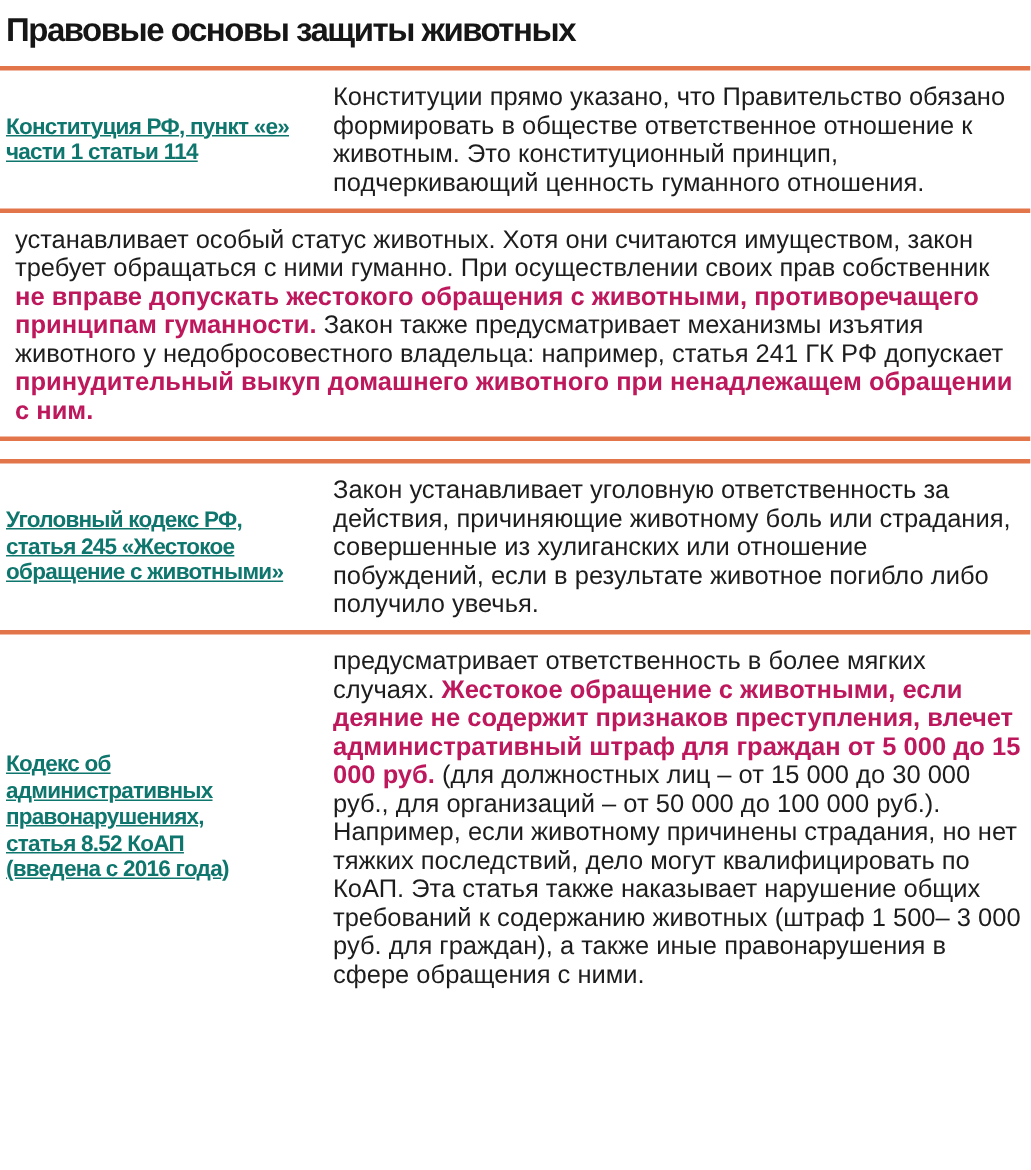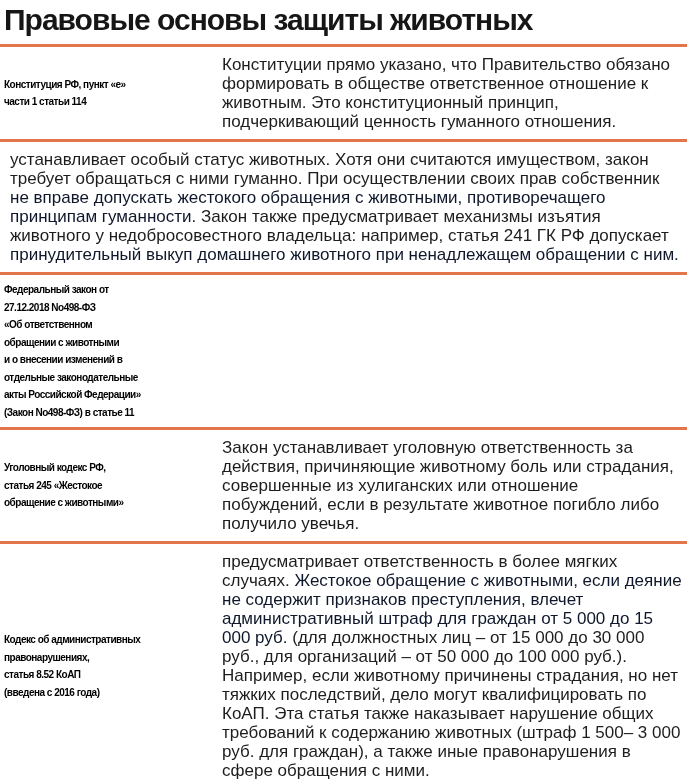--- a/index.html
+++ b/index.html
@@ -10,21 +10,21 @@
     color: #1a1a1a;
   }
   .page {
     width: 687px;
     box-sizing: border-box;
     background: #ffffff;
   }
   .page-title {
     margin: 0;
     padding: 4px 4px 8px 4px;
-    font-size: 30px;
+    font-size: 22px;
     line-height: 32px;
     font-weight: 800;
     letter-spacing: -1px;
     color: #161616;
   }
   .rule {
     height: 3px;
     background: #e2764a;
     width: 100%;
   }
@@ -39,65 +39,58 @@
     box-sizing: border-box;
   }
   .row:last-child {
     border-bottom: none;
   }
   .law {
     flex: 0 0 212px;
     box-sizing: border-box;
     padding-left: 4px;
     font-weight: 700;
-    font-size: 10px;
+    font-size: 15px;
     line-height: 17.5px;
     letter-spacing: -0.5px;
     white-space: pre-line;
-    color: #000000;
+    color: #0f766e;
+    text-decoration: underline;
   }
   .desc {
     flex: 1 1 auto;
     box-sizing: border-box;
     padding: 2px 4px 2px 10px;
     font-size: 17px;
     line-height: 19px;
     color: #1d1d1d;
   }
   .desc b {
-    font-weight: 400;
-    color: #0f172a;
+    font-weight: 700;
+    color: #be185d;
   }
 </style>
 </head>
 <body>
 
 <div class="page">
   <h1 class="page-title">Правовые основы защиты животных</h1>
   <div class="rule"></div>
   <div class="law-table">
   <div class="row">
     <div class="law">Конституция РФ, пункт «е»
 части 1 статьи 114</div>
     <div class="desc"><span>Конституции прямо указано, что Правительство обязано формировать в обществе ответственное отношение к животным. Это конституционный принцип, подчеркивающий ценность гуманного отношения.</span></div>
   </div>
 
   <div class="row">
     <div class="desc"><span>устанавливает особый статус животных. Хотя они считаются имуществом, закон требует обращаться с ними гуманно. При осуществлении своих прав собственник </span><b>не вправе допускать жестокого обращения с животными, противоречащего принципам гуманности.</b><span> Закон также предусматривает механизмы изъятия животного у недобросовестного владельца: например, статья 241 ГК РФ допускает </span><b>принудительный выкуп домашнего животного при ненадлежащем обращении с ним.</b></div>
   </div>
 
   <div class="row">
-    <div class="law">Федеральный закон от
-27.12.2018 No498-ФЗ
-«Об ответственном
-обращении с животными
-и о внесении изменений в
-отдельные законодательные
-акты Российской Федерации»
-(Закон No498-ФЗ) в статье 11</div>
   </div>
 
   <div class="row">
     <div class="law">Уголовный кодекс РФ,
 статья 245 «Жестокое
 обращение с животными»</div>
     <div class="desc"><span>Закон устанавливает уголовную ответственность за действия, причиняющие животному боль или страдания, совершенные из хулиганских или отношение побуждений, если в результате животное погибло либо получило увечья.</span></div>
   </div>
 
   <div class="row">

